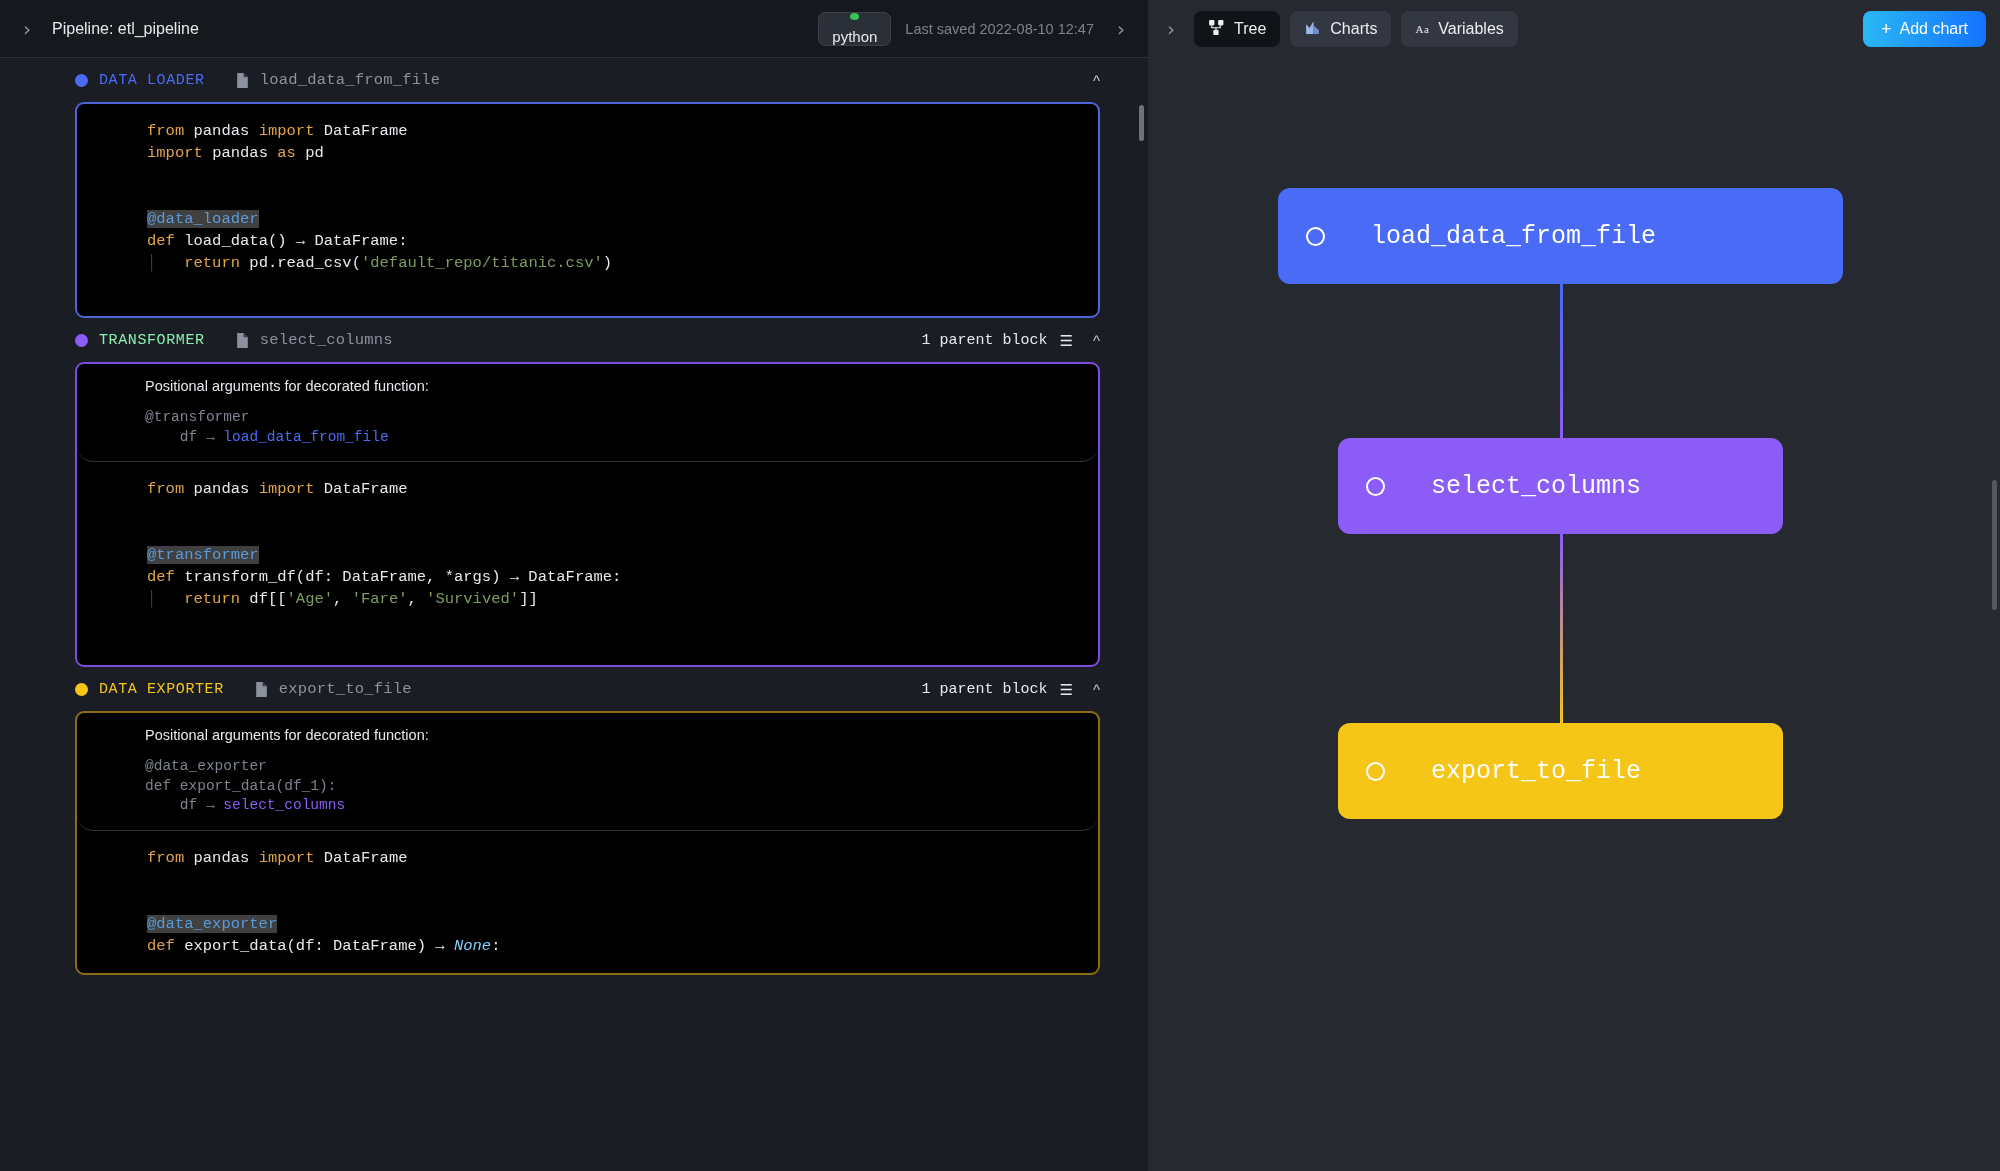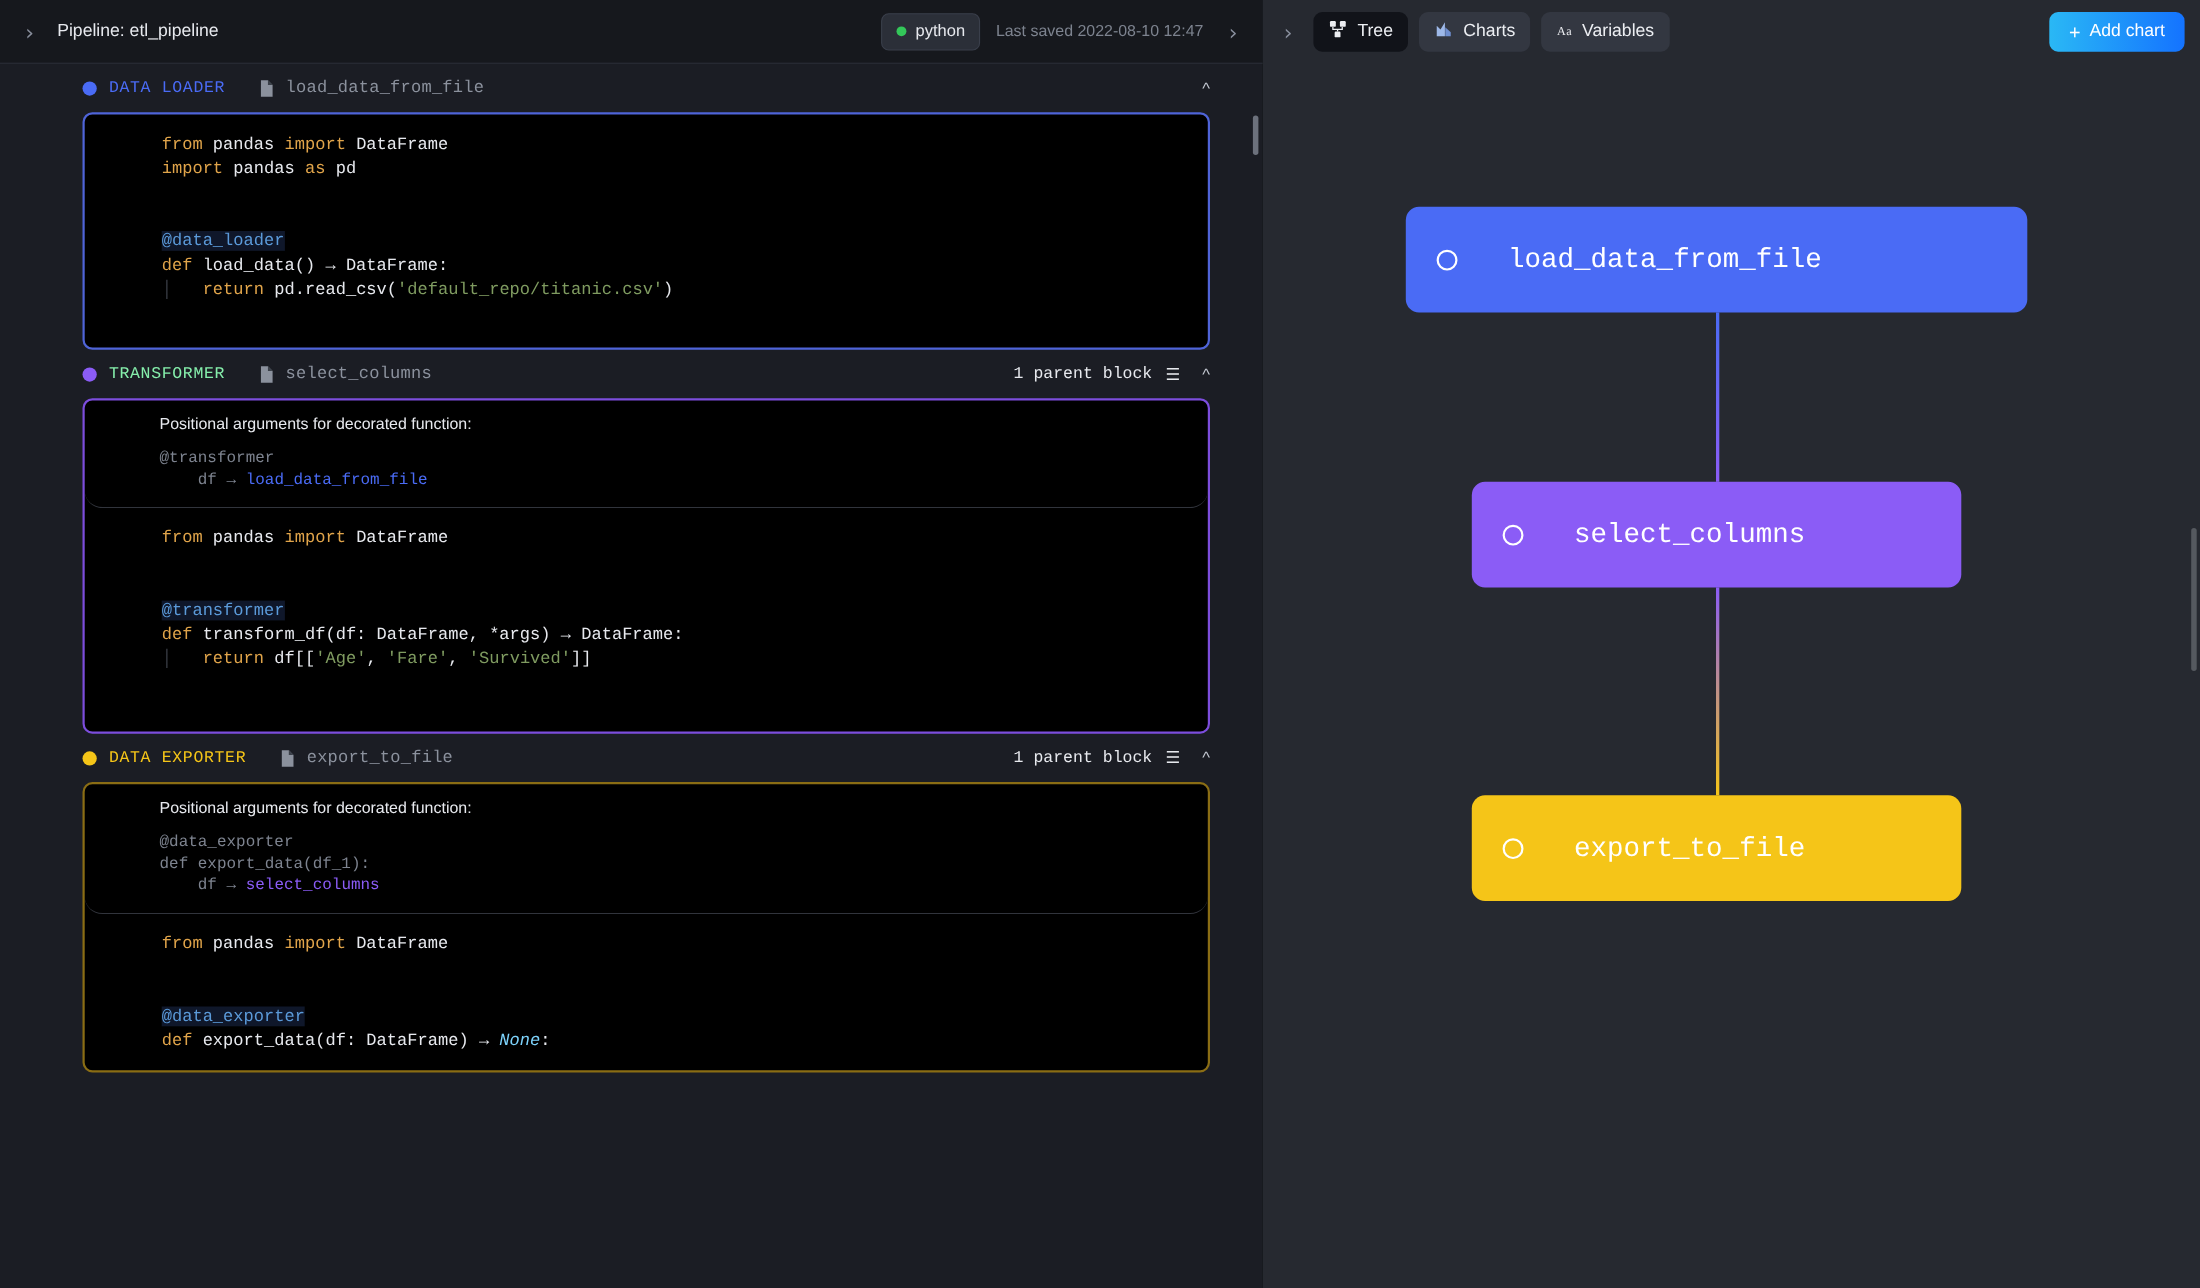--- a/index.html
+++ b/index.html
@@ -30,21 +30,21 @@
     width: 26px; text-align:center; flex:0 0 auto; cursor:pointer;
     font-family: "DejaVu Sans", sans-serif;
   }
   #pipeline-title {
     color: #e7e9ee; font-size: 16px; margin-left: 12px; white-space:nowrap;
   }
   #header-right { margin-left:auto; display:flex; align-items:center; gap:14px; }
   #lang-badge {
     background:#2b2f38; border:1px solid #3a3f4b; border-radius:7px;
     height: 34px; display:flex; align-items:center; gap:8px;
-    padding: 0 13px; color:#e7e9ee; font-size:15px; cursor:pointer;
+    padding: 0 13px; color:#e7e9ee; font-size:15px; cursor:pointer;flex-direction:column;
   }
   #lang-dot { width:9px; height:9px; border-radius:50%; background:#33c759; display:block; }
   #saved-text { color:#7d838f; font-size:14.5px; white-space:nowrap; }
 
   #blocks { padding: 0 0 0 0; }
   .block { margin: 0 48px 0 64px; padding-left: 11px; }
   .block-head {
     display:flex; align-items:center; height: 44px; gap:0;
   }
   .bullet { width: 13px; height:13px; border-radius:50%; flex:0 0 auto; margin-right:11px; }
@@ -86,21 +86,21 @@
     font-family:"Liberation Mono", monospace;
     font-size:15.5px; line-height:22px; color:#e7e9ee;
     padding: 16px 0 16px 70px; margin:0; white-space:pre;
   }
   .kw   { color:#e0a44a; }      
   .dec  { color:#5b9ad9; }      
   .str  { color:#7f9b60; }      
   .ident{ color:#e7e9ee; }
   .none { color:#7dd3fc;font-style:italic; }
   .gut  { color:#3c4049; }      
-  .hl   { background:#0f172a; }
+  .hl   { background:#404040; }
 
   .scrollbar {
     position:absolute; right:4px; top:105px; width:5px; height:36px;
     background:#6c717c; border-radius:3px;
   }
 
   
   #right {
     flex:1; height:1171px; background:#262930; position:relative; overflow:hidden;
   }

